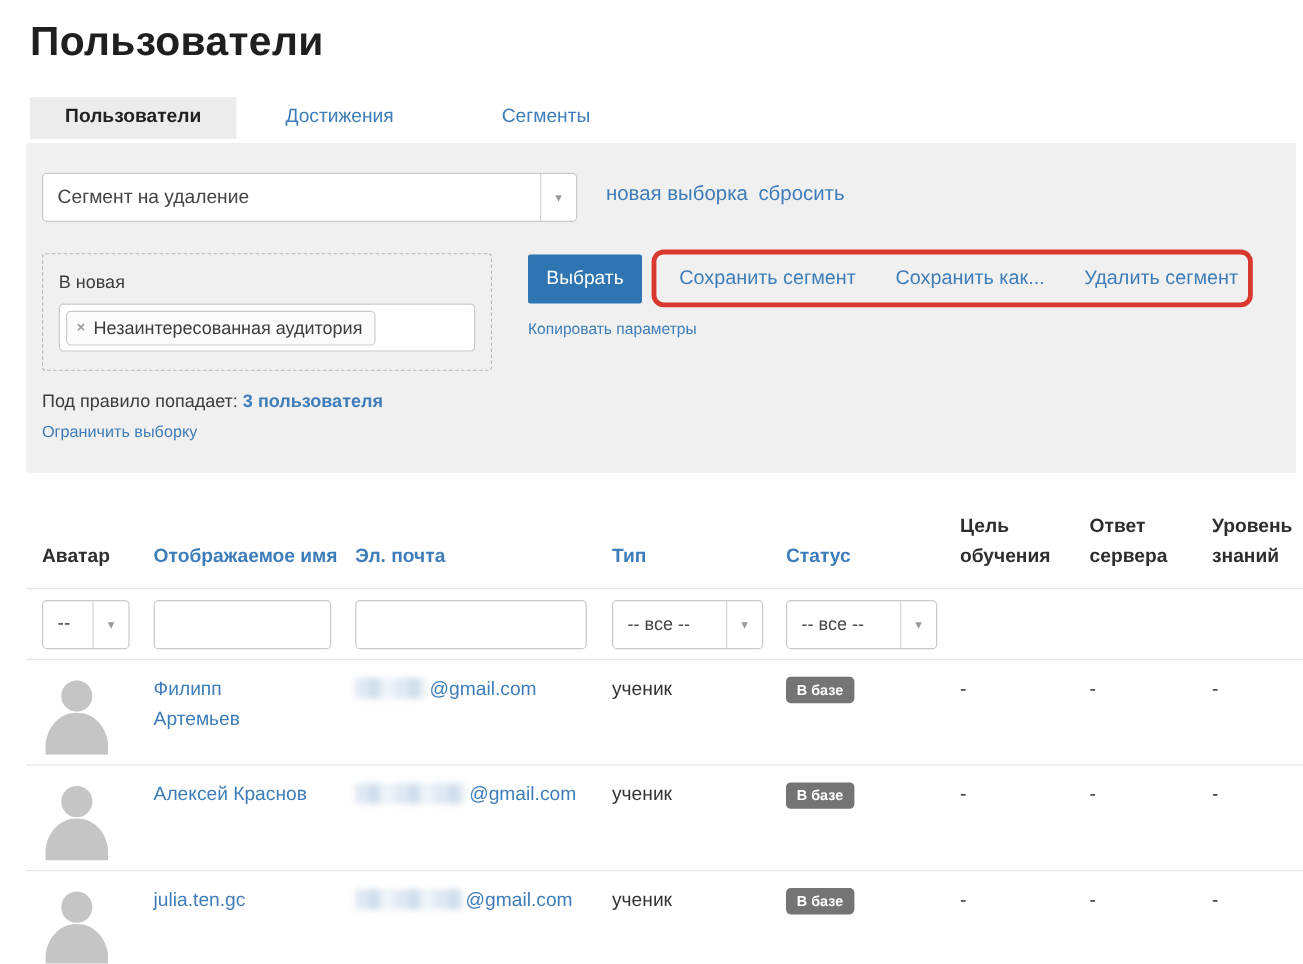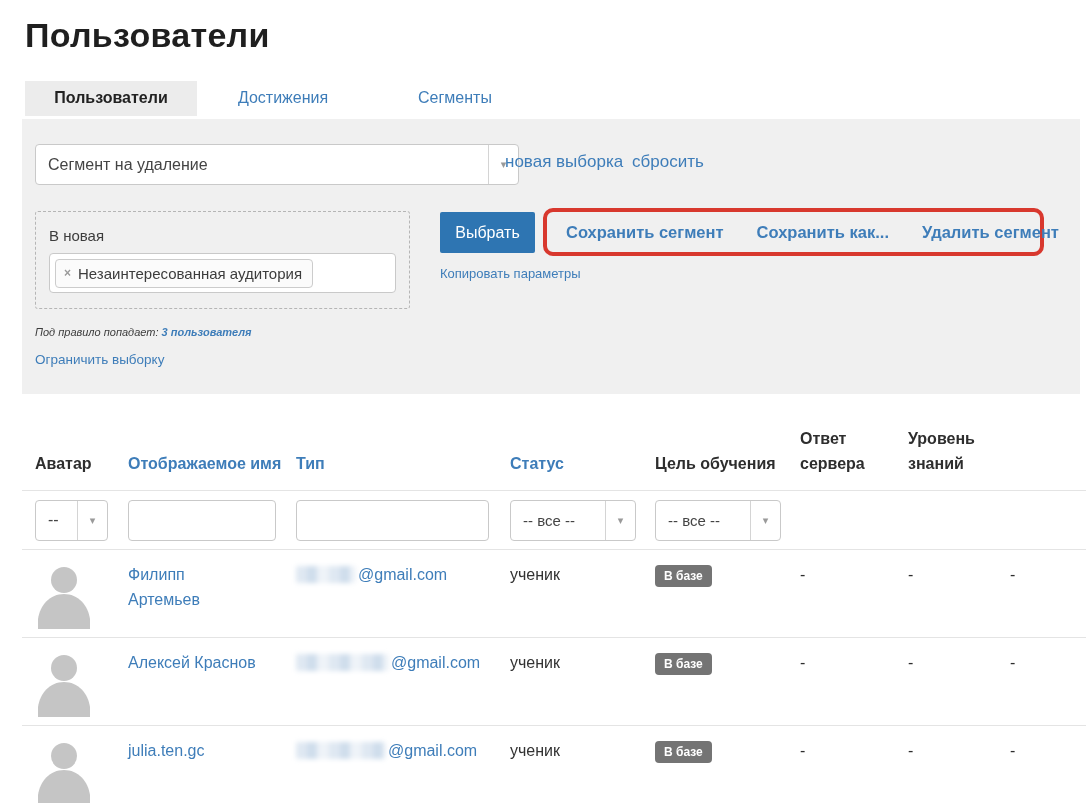--- a/index.html
+++ b/index.html
@@ -21,46 +21,46 @@
 
   
   .panel{position:relative; margin:3px 6px 0 22px; height:275px; background:var(--panel);}
 
   .sel{background:#fff; border:1px solid var(--border); border-radius:4px;
     display:flex; align-items:center; height:41px; font-size:16px; color:#444; cursor:pointer;}
   .sel .sel-value{flex:1; padding:0 12px; white-space:nowrap; overflow:hidden;}
   .sel .sel-arrow{width:30px; align-self:stretch; border-left:1px solid #d4d4d4;
     display:flex; align-items:center; justify-content:center; color:#9a9a9a; font-size:11px;}
 
-  .seg-select{position:absolute; left:13px; top:25px; width:484px;}
+  .seg-select{position:absolute; left:13px; top:25px; width:446px;}
   .lnk-new{position:absolute; left:483px; top:33px; font-size:17px;}
   .lnk-reset{position:absolute; left:610px; top:33px; font-size:17px;}
 
   .group-box{position:absolute; left:13px; top:92px; width:375px; height:98px;
     border:1px dashed #b5b5b5; border-radius:3px; padding:15px 13px;}
   .group-label{font-size:15px; color:#3c3c3c; margin-bottom:9px;}
   .group-input{background:#fff; border:1px solid var(--border); border-radius:4px;
     height:40px; display:flex; align-items:center; padding:0 5px;}
   .tag{display:inline-flex; align-items:center; gap:7px; background:#fbfbfb;
     border:1px solid #ccc; border-radius:4px; height:29px; padding:0 10px 0 8px;
     font-size:15px; color:#3c3c3c;}
   .tag .x{color:#9a9a9a; font-size:12px; font-weight:bold; cursor:pointer;}
 
   .btn-select{position:absolute; left:418px; top:93px; width:95px; height:41px;
     background:var(--btn-blue); color:#fff; border:none; border-radius:2px;
     font-size:16px; font-family:inherit; cursor:pointer;text-align:center;}
 
   .red-annotation{position:absolute; left:521px; top:89px; width:501px; height:48px;
     border:4px solid var(--red); border-radius:10px;
-    display:flex; align-items:center; gap:33px; padding:0 19px;font-weight:bold;}
+    display:flex; align-items:center; gap:33px; padding:0 19px;}
   .red-annotation a{font-size:16.5px; white-space:nowrap;}
 
   .lnk-copy{position:absolute; left:418px; top:147px; font-size:13px;}
 
-  .rule-line{position:absolute; left:13px; top:207px; font-size:11px; color:#3c3c3c;font-style:italic;}
+  .rule-line{position:absolute; left:13px; top:207px; font-size:15px; color:#3c3c3c;}
   .rule-line b{color:var(--blue); font-weight:bold;}
   .lnk-limit{position:absolute; left:13px; top:233px; font-size:13.5px;}
 
   
   .grid{display:grid; margin-left:35px;
     grid-template-columns:93px 168px 214px 145px 145px 108px 102px auto;}
   .thead{min-height:96px; align-items:end;}
   .th{font-size:16px; font-weight:bold; padding:0 14px 13px 0; line-height:1.55; color:#2e2e2e;}
   .th.blue{color:var(--blue); cursor:pointer;}
   .divider{height:1px; background:var(--divider); margin-left:22px;}
@@ -127,20 +127,21 @@
   <div class="rule-line">
     <span>Под правило попадает:</span>
     <b>3 пользователя</b>
   </div>
   <a class="lnk-limit">Ограничить выборку</a>
 </div>
 
 <div class="grid thead">
   <div class="th">Аватар</div>
   <div class="th blue">Отображаемое имя</div>
+  <div class="th blue">Эл. почта</div>
   <div class="th blue">Тип</div>
   <div class="th blue">Статус</div>
   <div class="th">Цель обучения</div>
   <div class="th">Ответ сервера</div>
   <div class="th">Уровень знаний</div>
 </div>
 <div class="divider"></div>
 
 <div class="grid frow">
   <div>

